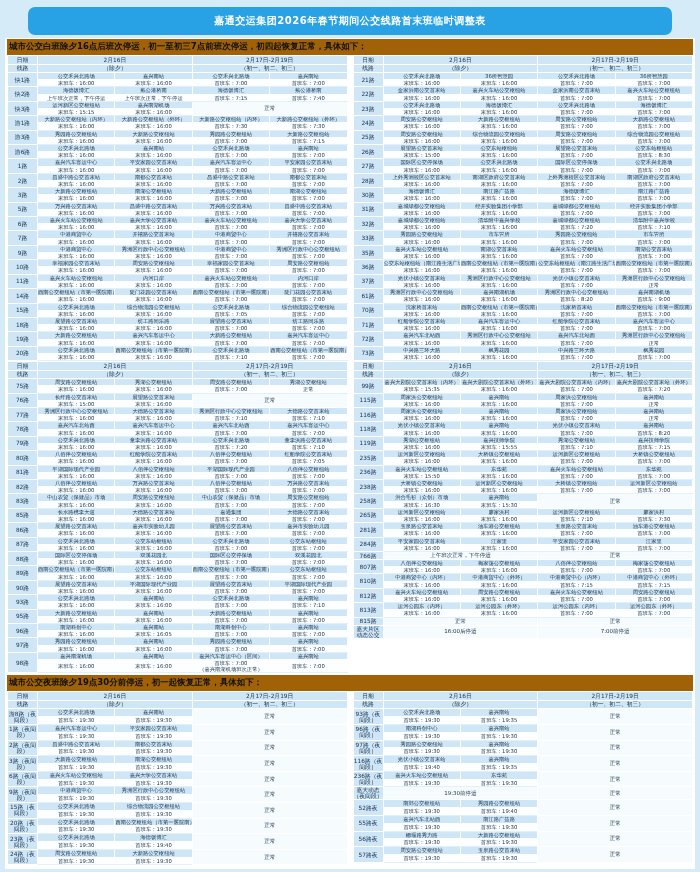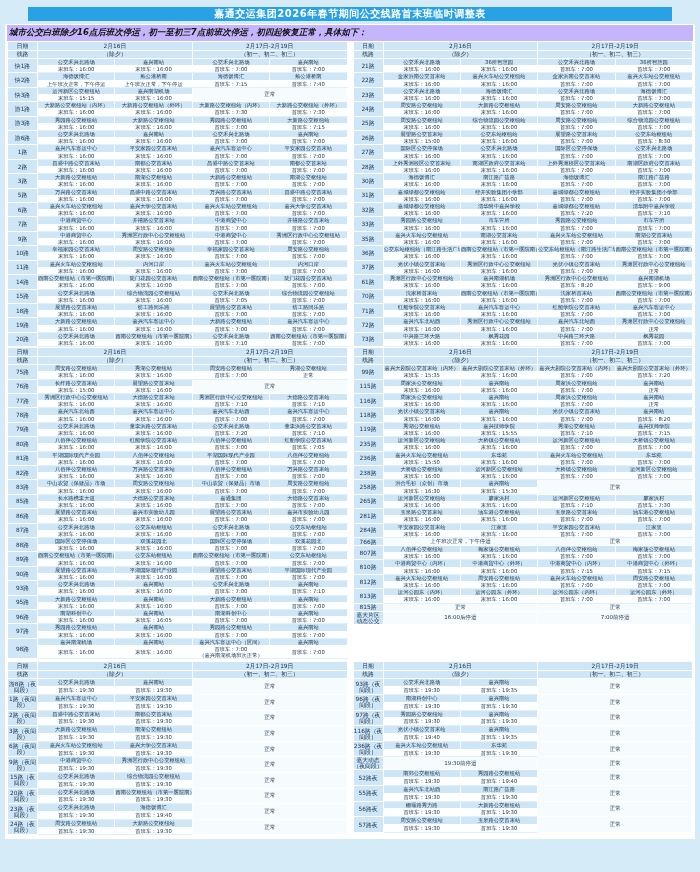--- a/index.html
+++ b/index.html
@@ -1,21 +1,21 @@
 <!DOCTYPE html>
 <html><head>
 <meta charset="utf-8">
 <style>
   html,body{margin:0;padding:0;background:#d6ebf8;font-family:"DejaVu Sans","Liberation Sans",sans-serif;}
   .page{width:700px;min-height:872px;box-sizing:border-box;padding:7px 5px 6px 5px;background:#d6ebf8;}
   .title-bar{margin:0 23px;background:#28a2e4;color:#ffffff;font-weight:bold;font-size:10px;
-             text-align:center;padding:0 0;letter-spacing:0.5px;}
+             text-align:center;padding:7px 0;letter-spacing:0.5px;border-radius:7px;}
   .content{background:#ffffff;margin-top:3px;padding:1px 2px 4px 2px;}
   .section-heading{text-align:center;font-weight:bold;font-size:10px;color:#111;padding:2px 0 1px 0;}
-  .note{font-weight:bold;font-size:8.5px;color:#111;padding:2px 0 2px 2px;background:#c4b5fd;font-style:italic;}
+  .note{font-weight:bold;font-size:8.5px;color:#111;padding:2px 0 2px 2px;background:#a16207;}
   .band{display:flex;gap:5px;align-items:flex-start;}
   .half{flex:1 1 0;min-width:0;}
   table{border-collapse:collapse;table-layout:fixed;width:100%;}
   col.c0{width:30px;}
   td{border:0.5px solid #ffffff;text-align:center;vertical-align:middle;overflow:hidden;
      color:#17324a;padding:0;}
   .hc{background:#cfe6f7;font-size:5.8px;line-height:8px;height:8px;color:#14304a;}
   .hc.sub{line-height:7px;height:7px;}
   .rt{background:#cfe6f7;font-size:5.8px;line-height:6px;white-space:pre-line;color:#14304a;}
   .st{background:#cfe6f7;font-size:5.3px;line-height:6.2px;height:6.2px;white-space:nowrap;}
@@ -1124,20 +1124,21 @@
                 <td class="mg" rowspan="2" colspan="2">16:00后停运</td>
                 <td class="mg" rowspan="2" colspan="2">7:00前停运</td>
               </tr>
               <tr></tr>
             </tbody>
           </table>
         </div>
     </div>
 
     <div class="gap"></div>
+    <div class="note">城市公交夜班除夕19点30分前停运，初一起恢复正常，具体如下：</div>
 
     <div class="band night">
       <div class="half">
           <table id="t-nl">
             <colgroup>
               <col class="c0">
               <col>
               <col>
               <col>
               <col>

